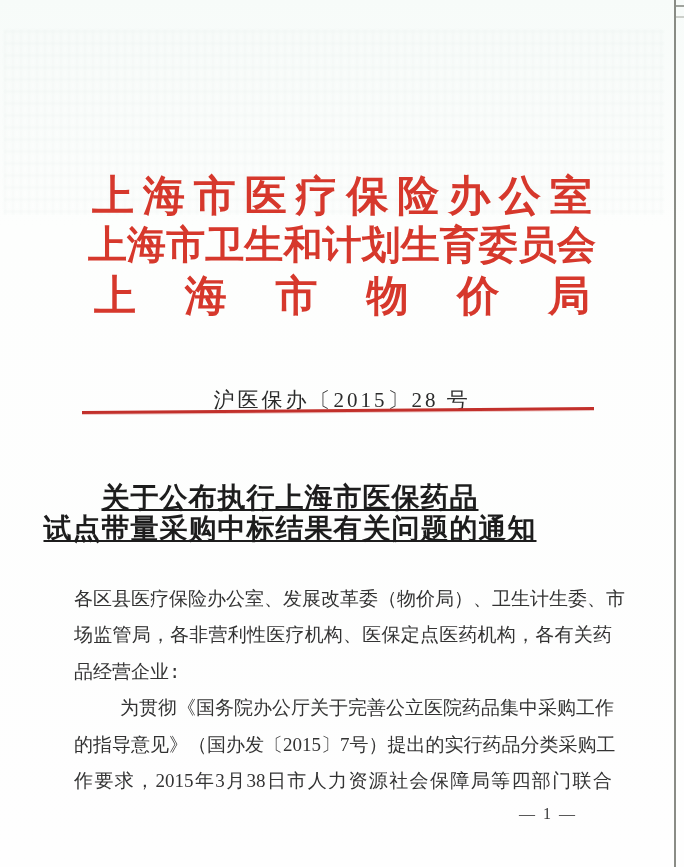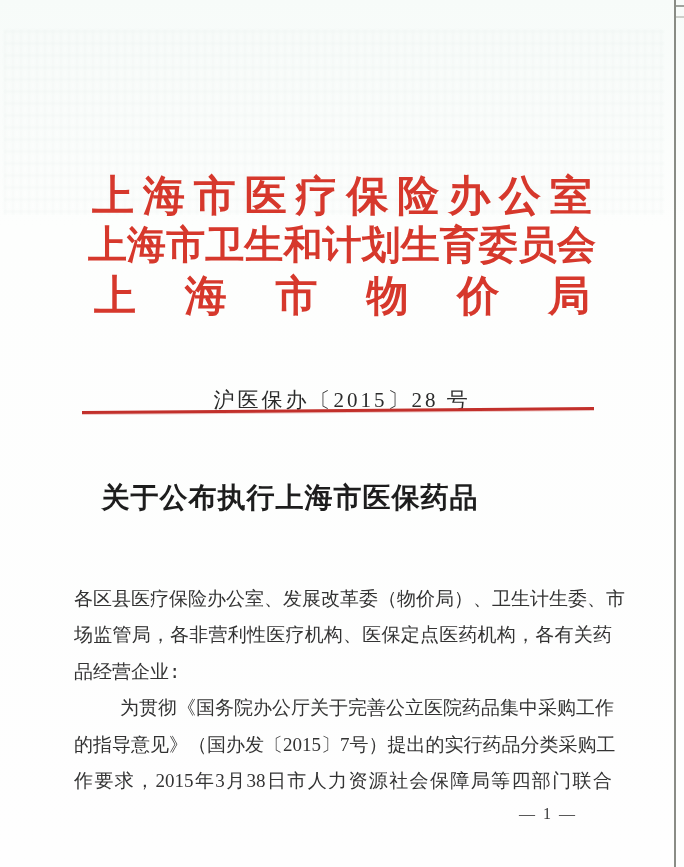--- a/index.html
+++ b/index.html
@@ -37,21 +37,21 @@
     position:absolute;top:386px;left:0;width:684px;text-align:center;
     font-size:21px;color:#2b2b2b;letter-spacing:3px;
   }
   .red-rule{
     position:absolute;top:409px;left:82px;width:512px;height:3px;
     background:#c2302b;transform:rotate(-0.45deg);
     box-shadow:0 1px 0 rgba(194,48,43,.25);
   }
   .title{
     position:absolute;top:482px;left:0;width:580px;text-align:center;
-    font-size:28px;font-weight:bold;color:#1d1d1d;line-height:31px;letter-spacing:1px;
+    font-size:28px;font-weight:bold;color:#1d1d1d;line-height:31px;letter-spacing:1px;text-decoration:underline;
   }
   .body-text{
     position:absolute;top:586px;left:74px;width:538px;
     font-size:19px;color:#333333;
   }
   .body-line{height:36.4px;}
   .body-line.plain{display:block;font-family:Liberation Mono, monospace;}
   .body-line.indent{padding-left:46px;}
   .page-number{
     position:absolute;top:805px;left:506px;width:84px;text-align:center;
@@ -100,20 +100,21 @@
       <span>价</span>
       <span>局</span>
     </div>
 
   <div class="doc-number">沪医保办〔2015〕28 号</div>
 
   <div class="red-rule"></div>
 
   <div class="title">
     <div>关于公布执行上海市医保药品</div>
+    <div>试点带量采购中标结果有关问题的通知</div>
   </div>
 
   <div class="body-text">
     <div class="body-line char-justify">
         <span>各</span>
         <span>区</span>
         <span>县</span>
         <span>医</span>
         <span>疗</span>
         <span>保</span>

